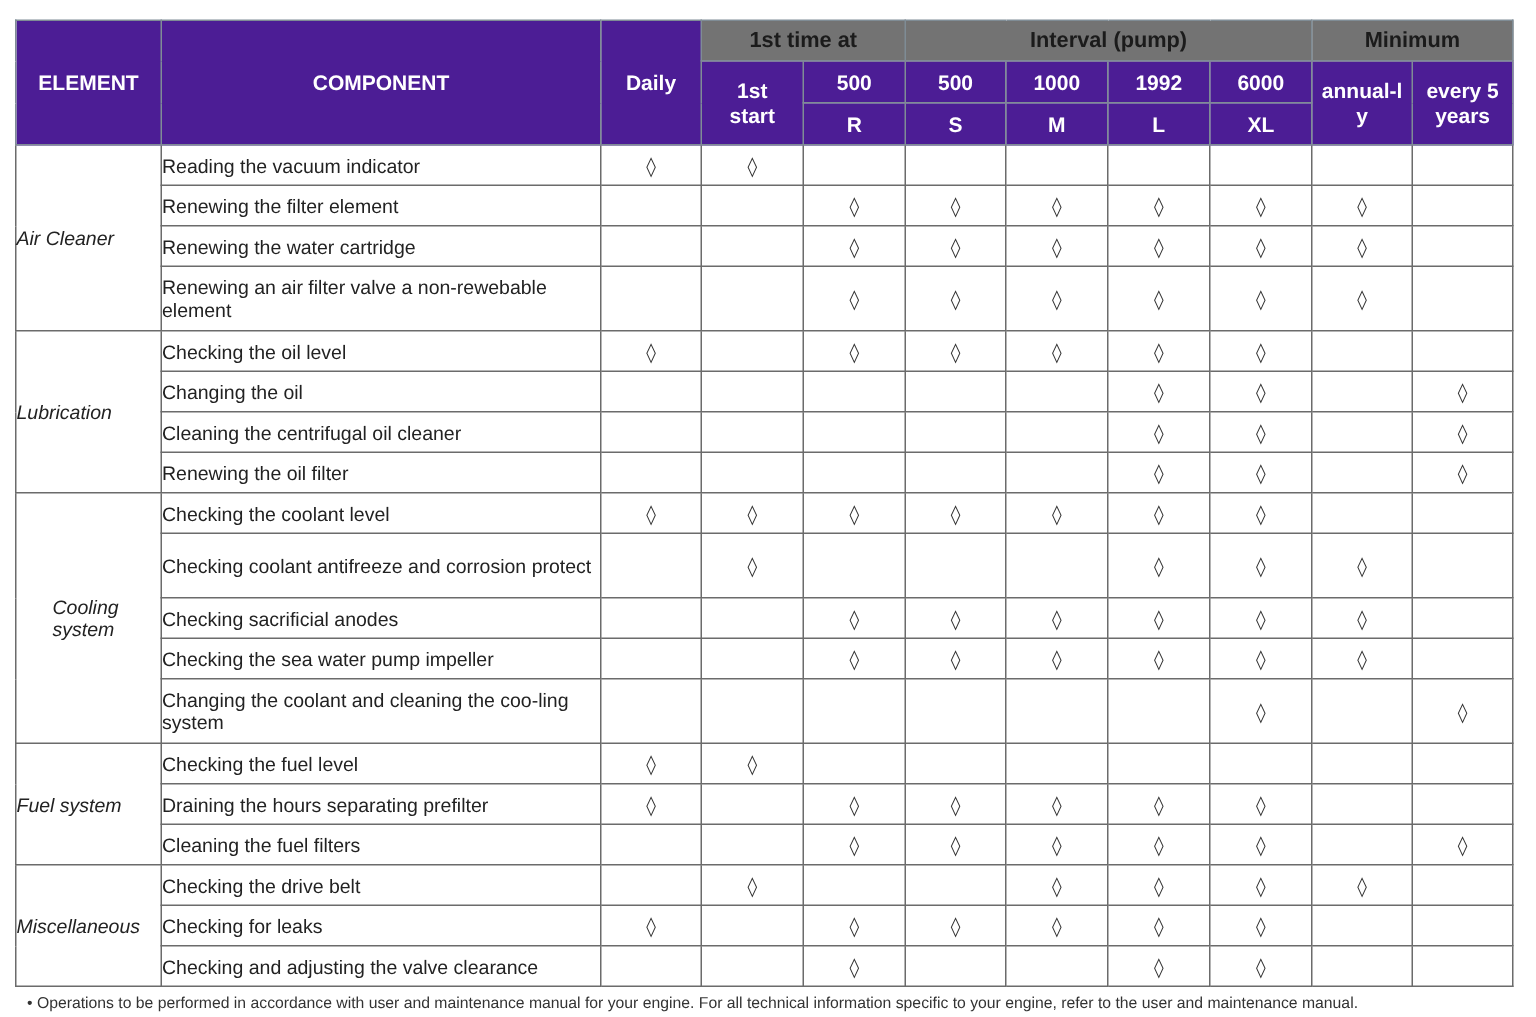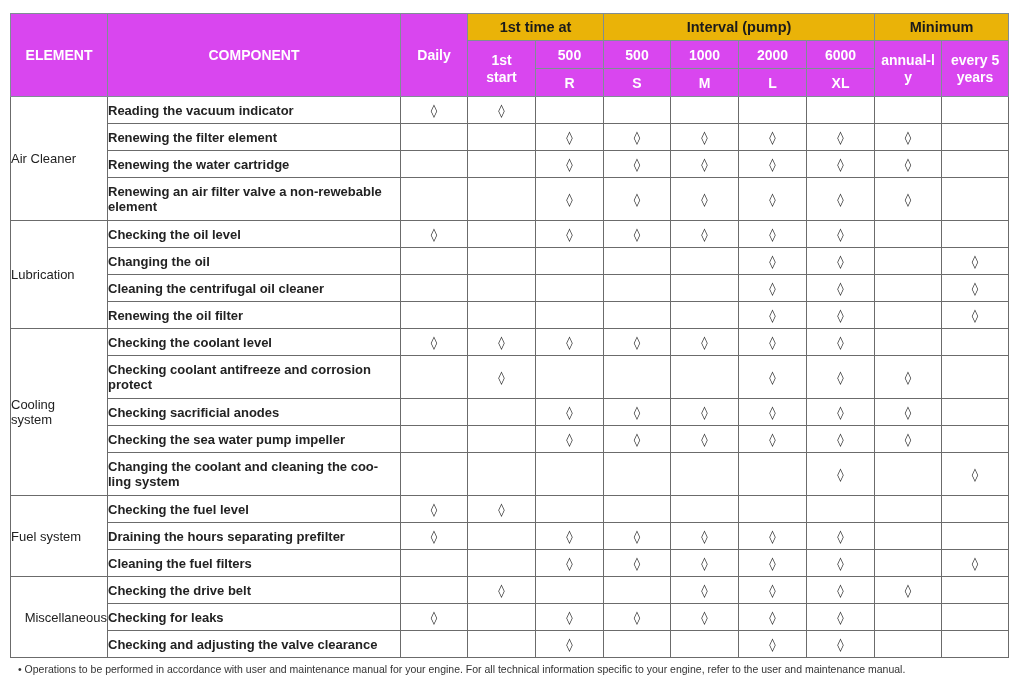--- a/index.html
+++ b/index.html
@@ -1,24 +1,24 @@
 <!DOCTYPE html>
 <html><head>
 <meta charset="utf-8">
 <style>
   html, body { margin:0; padding:0; background:#ffffff; }
   body { width:1024px; height:678px; position:relative; overflow:hidden; font-family:"Liberation Sans", sans-serif; }
   table.maint { position:absolute; left:10px; top:13px; border-collapse:collapse; table-layout:fixed; width:998px; }
   table.maint th, table.maint td { border:1px solid #6b6b6b; padding:0; }
-  th { color:#ffffff; font-weight:bold; font-size:14px; background:#d946ef; border-color:#7f8c95 !important; text-align:center; }
-  th.grp { background:#eab308; color:#1b1b1b; height:26px; font-size:14.5px; }
+  th { color:#ffffff; font-weight:bold; font-size:14px; background:#4c1d95; border-color:#7f8c95 !important; text-align:center; }
+  th.grp { background:#737373; color:#1b1b1b; height:26px; font-size:14.5px; }
   th.sub { height:27px; }
   td { font-size:13px; color:#222; height:26px; }
-  td.el { padding-left:7px; vertical-align:middle; font-size:13px; }
-  td.comp { padding-left:7px; line-height:15px;font-weight:bold; }
+  td.el { padding-left:7px; vertical-align:middle; font-size:13px;font-style:italic; }
+  td.comp { padding-left:7px; line-height:15px; }
   td.mk { text-align:center; font-size:14px; color:#333; }
   tr.tall td { height:42px; }
   .foot { position:absolute; left:18px; top:663px; font-size:10.5px; color:#333; white-space:nowrap; }
   .diamond { display:inline-block; font-family:"DejaVu Sans", sans-serif; font-size:13px; }
 </style>
 </head>
 <body>
 
 <table class="maint">
   <colgroup>
@@ -41,21 +41,21 @@
       <th rowspan="3">Daily</th>
       <th colspan="2" class="grp">1st time at</th>
       <th colspan="4" class="grp">Interval (pump)</th>
       <th colspan="2" class="grp">Minimum</th>
     </tr>
     <tr>
       <th rowspan="2" style="padding:0 14px;line-height:17px">1st start</th>
       <th class="sub">500</th>
       <th class="sub">500</th>
       <th class="sub">1000</th>
-      <th class="sub">2000</th>
+      <th class="sub">1992</th>
       <th class="sub">6000</th>
       <th rowspan="2" style="padding:0 6px;line-height:17px;word-break:break-all">annual-ly</th>
       <th rowspan="2" style="padding:0 8px;line-height:17px">every 5 years</th>
     </tr>
     <tr>
       <th class="sub">R</th>
       <th class="sub">S</th>
       <th class="sub">M</th>
       <th class="sub">L</th>
       <th class="sub">XL</th>
@@ -154,21 +154,21 @@
         <td class="mk"></td>
         <td class="mk"></td>
         <td class="mk"></td>
         <td class="mk"></td>
         <td class="mk"><span class="diamond">◊</span></td>
         <td class="mk"><span class="diamond">◊</span></td>
         <td class="mk"></td>
         <td class="mk"><span class="diamond">◊</span></td>
       </tr>
       <tr>
-        <td class="el" rowspan="5" style="width: 60px; white-space: normal;">Cooling<br>system</td>
+        <td class="el" rowspan="5" style="width: 60px; white-space: normal; padding-left: 24px;">Cooling<br>system</td>
         <td class="comp">Checking the coolant level</td>
         <td class="mk"><span class="diamond">◊</span></td>
         <td class="mk"><span class="diamond">◊</span></td>
         <td class="mk"><span class="diamond">◊</span></td>
         <td class="mk"><span class="diamond">◊</span></td>
         <td class="mk"><span class="diamond">◊</span></td>
         <td class="mk"><span class="diamond">◊</span></td>
         <td class="mk"><span class="diamond">◊</span></td>
         <td class="mk"></td>
         <td class="mk"></td>
@@ -252,21 +252,21 @@
         <td class="mk"></td>
         <td class="mk"><span class="diamond">◊</span></td>
         <td class="mk"><span class="diamond">◊</span></td>
         <td class="mk"><span class="diamond">◊</span></td>
         <td class="mk"><span class="diamond">◊</span></td>
         <td class="mk"><span class="diamond">◊</span></td>
         <td class="mk"></td>
         <td class="mk"><span class="diamond">◊</span></td>
       </tr>
       <tr>
-        <td class="el" rowspan="3" style="white-space: normal; text-align: right;">Miscellaneous</td>
+        <td class="el" rowspan="3" style="white-space: normal;">Miscellaneous</td>
         <td class="comp">Checking the drive belt</td>
         <td class="mk"></td>
         <td class="mk"><span class="diamond">◊</span></td>
         <td class="mk"></td>
         <td class="mk"></td>
         <td class="mk"><span class="diamond">◊</span></td>
         <td class="mk"><span class="diamond">◊</span></td>
         <td class="mk"><span class="diamond">◊</span></td>
         <td class="mk"><span class="diamond">◊</span></td>
         <td class="mk"></td>

